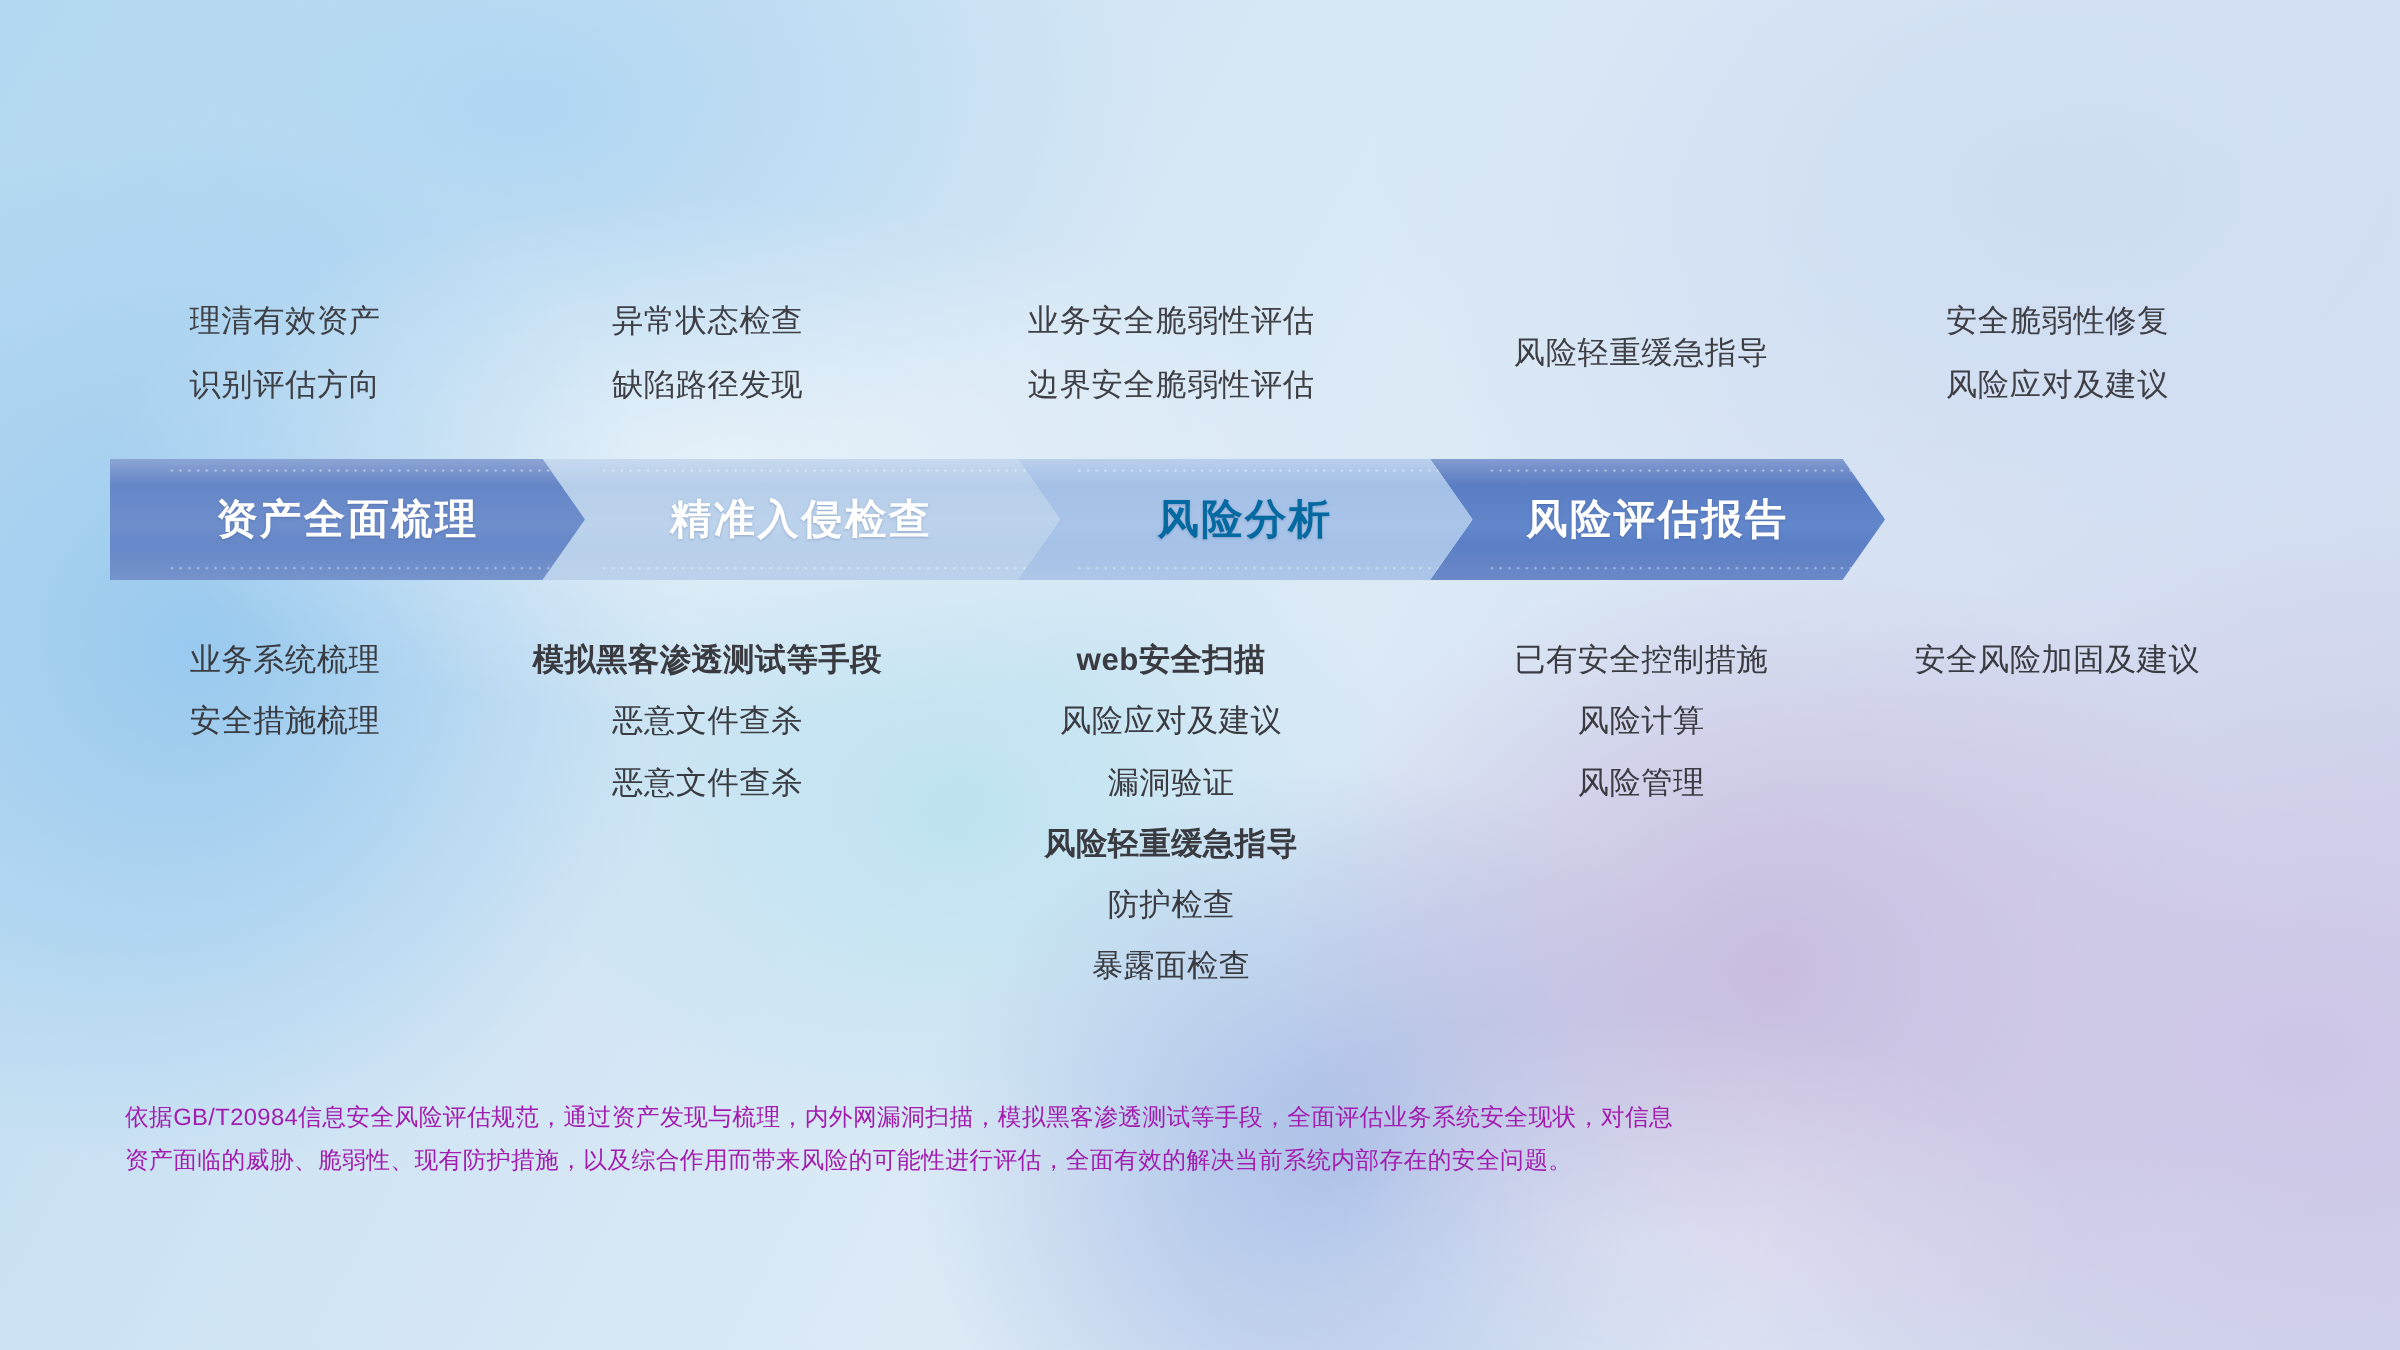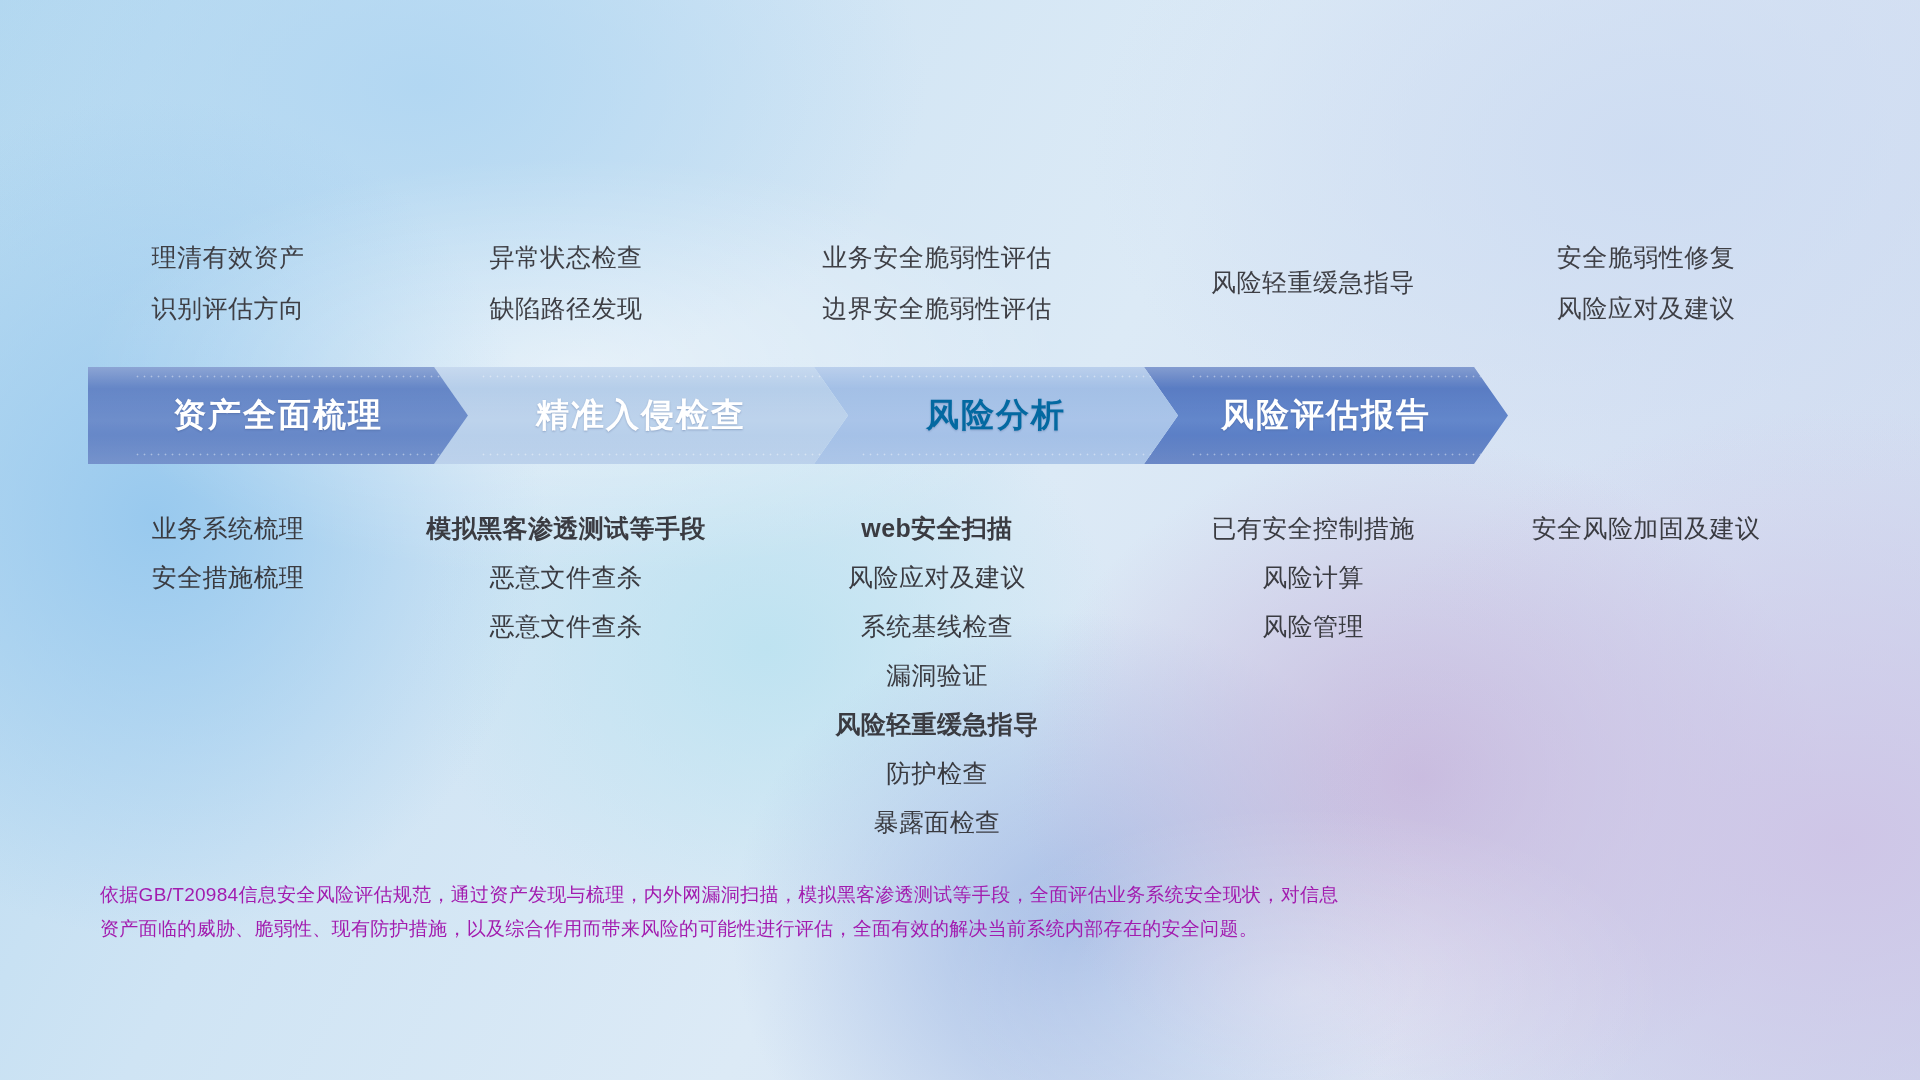--- a/index.html
+++ b/index.html
@@ -221,21 +221,20 @@
         <div class="bline">安全措施梳理</div>
       </div>
       <div class="bcol" style="position: absolute; left: 376px; width: 380px; top: 0px;">
         <div class="bline bold">模拟黑客渗透测试等手段</div>
         <div class="bline">恶意文件查杀</div>
         <div class="bline">恶意文件查杀</div>
       </div>
       <div class="bcol" style="position: absolute; left: 747px; width: 380px; top: 0px;">
         <div class="bline bold">web安全扫描</div>
         <div class="bline">风险应对及建议</div>
-        <div class="bline">系统基线检查</div>
         <div class="bline">漏洞验证</div>
         <div class="bline bold">风险轻重缓急指导</div>
         <div class="bline">防护检查</div>
         <div class="bline">暴露面检查</div>
       </div>
       <div class="bcol" style="position: absolute; left: 1123px; width: 380px; top: 0px;">
         <div class="bline">已有安全控制措施</div>
         <div class="bline">风险计算</div>
         <div class="bline">风险管理</div>
       </div>

